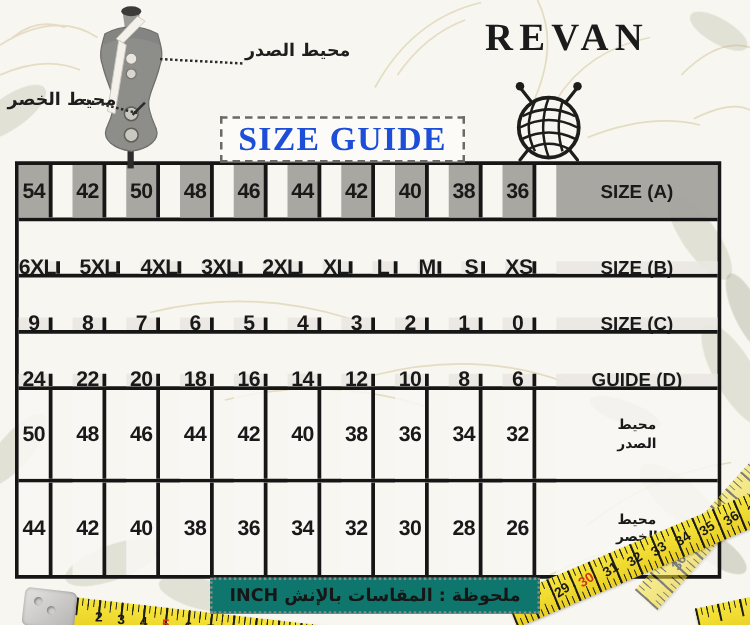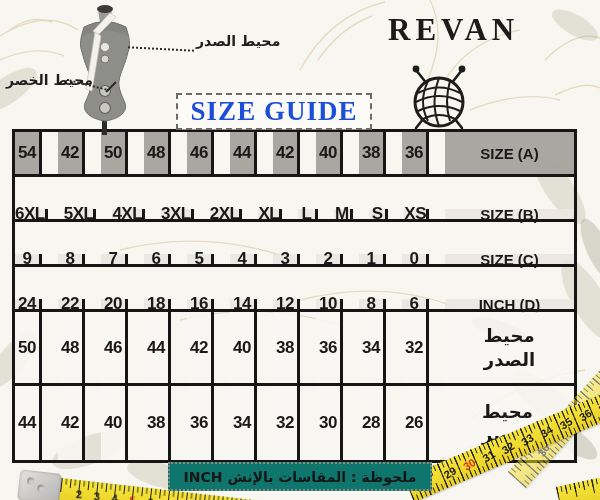--- a/index.html
+++ b/index.html
@@ -50,22 +50,22 @@
     font-size:17px; font-weight:bold; letter-spacing:-0.5px;
   }
   .tlabel{
     flex:0 0 129px; display:flex; align-items:center; justify-content:center;
     box-sizing:border-box; font-size:15px; font-weight:bold;
   }
   .trow.dark  .tcell, .trow.dark  .tlabel{background:rgba(164,163,157,.96);}
   .trow.light .tcell, .trow.light .tlabel{background:rgba(233,231,226,.88);margin-top:32px;}
   .trow.white .tcell, .trow.white .tlabel{background:rgba(248,247,243,.85);}
   .tlabel.arabic{
-    font-family:"DejaVu Sans", sans-serif; direction:rtl; text-align:left;
-    font-size:18px; line-height:1.3; white-space:pre-line;
+    font-family:"DejaVu Sans", sans-serif; direction:rtl; text-align:center;
+    font-size:11px; line-height:1.3; white-space:pre-line;
   }
   
   .note-box{
     position:absolute; left:168px; top:462px; width:264px; height:29px; z-index:5;
     border:2px dotted #8a8a84; background:#0f766e; box-sizing:border-box;
     display:flex; align-items:center; justify-content:center;
     font-family:"DejaVu Sans", sans-serif; font-size:14px; font-weight:bold;
     direction:rtl; color:#161616;
   }
   
@@ -226,21 +226,21 @@
       <div class="tcell">24</div>
       <div class="tcell">22</div>
       <div class="tcell">20</div>
       <div class="tcell">18</div>
       <div class="tcell">16</div>
       <div class="tcell">14</div>
       <div class="tcell">12</div>
       <div class="tcell">10</div>
       <div class="tcell">8</div>
       <div class="tcell">6</div>
-      <div class="tlabel">INCH (D)</div>
+      <div class="tlabel">GUIDE (D)</div>
     </div>
     <div class="trow white tall">
       <div class="tcell">50</div>
       <div class="tcell">48</div>
       <div class="tcell">46</div>
       <div class="tcell">44</div>
       <div class="tcell">42</div>
       <div class="tcell">40</div>
       <div class="tcell">38</div>
       <div class="tcell">36</div>

